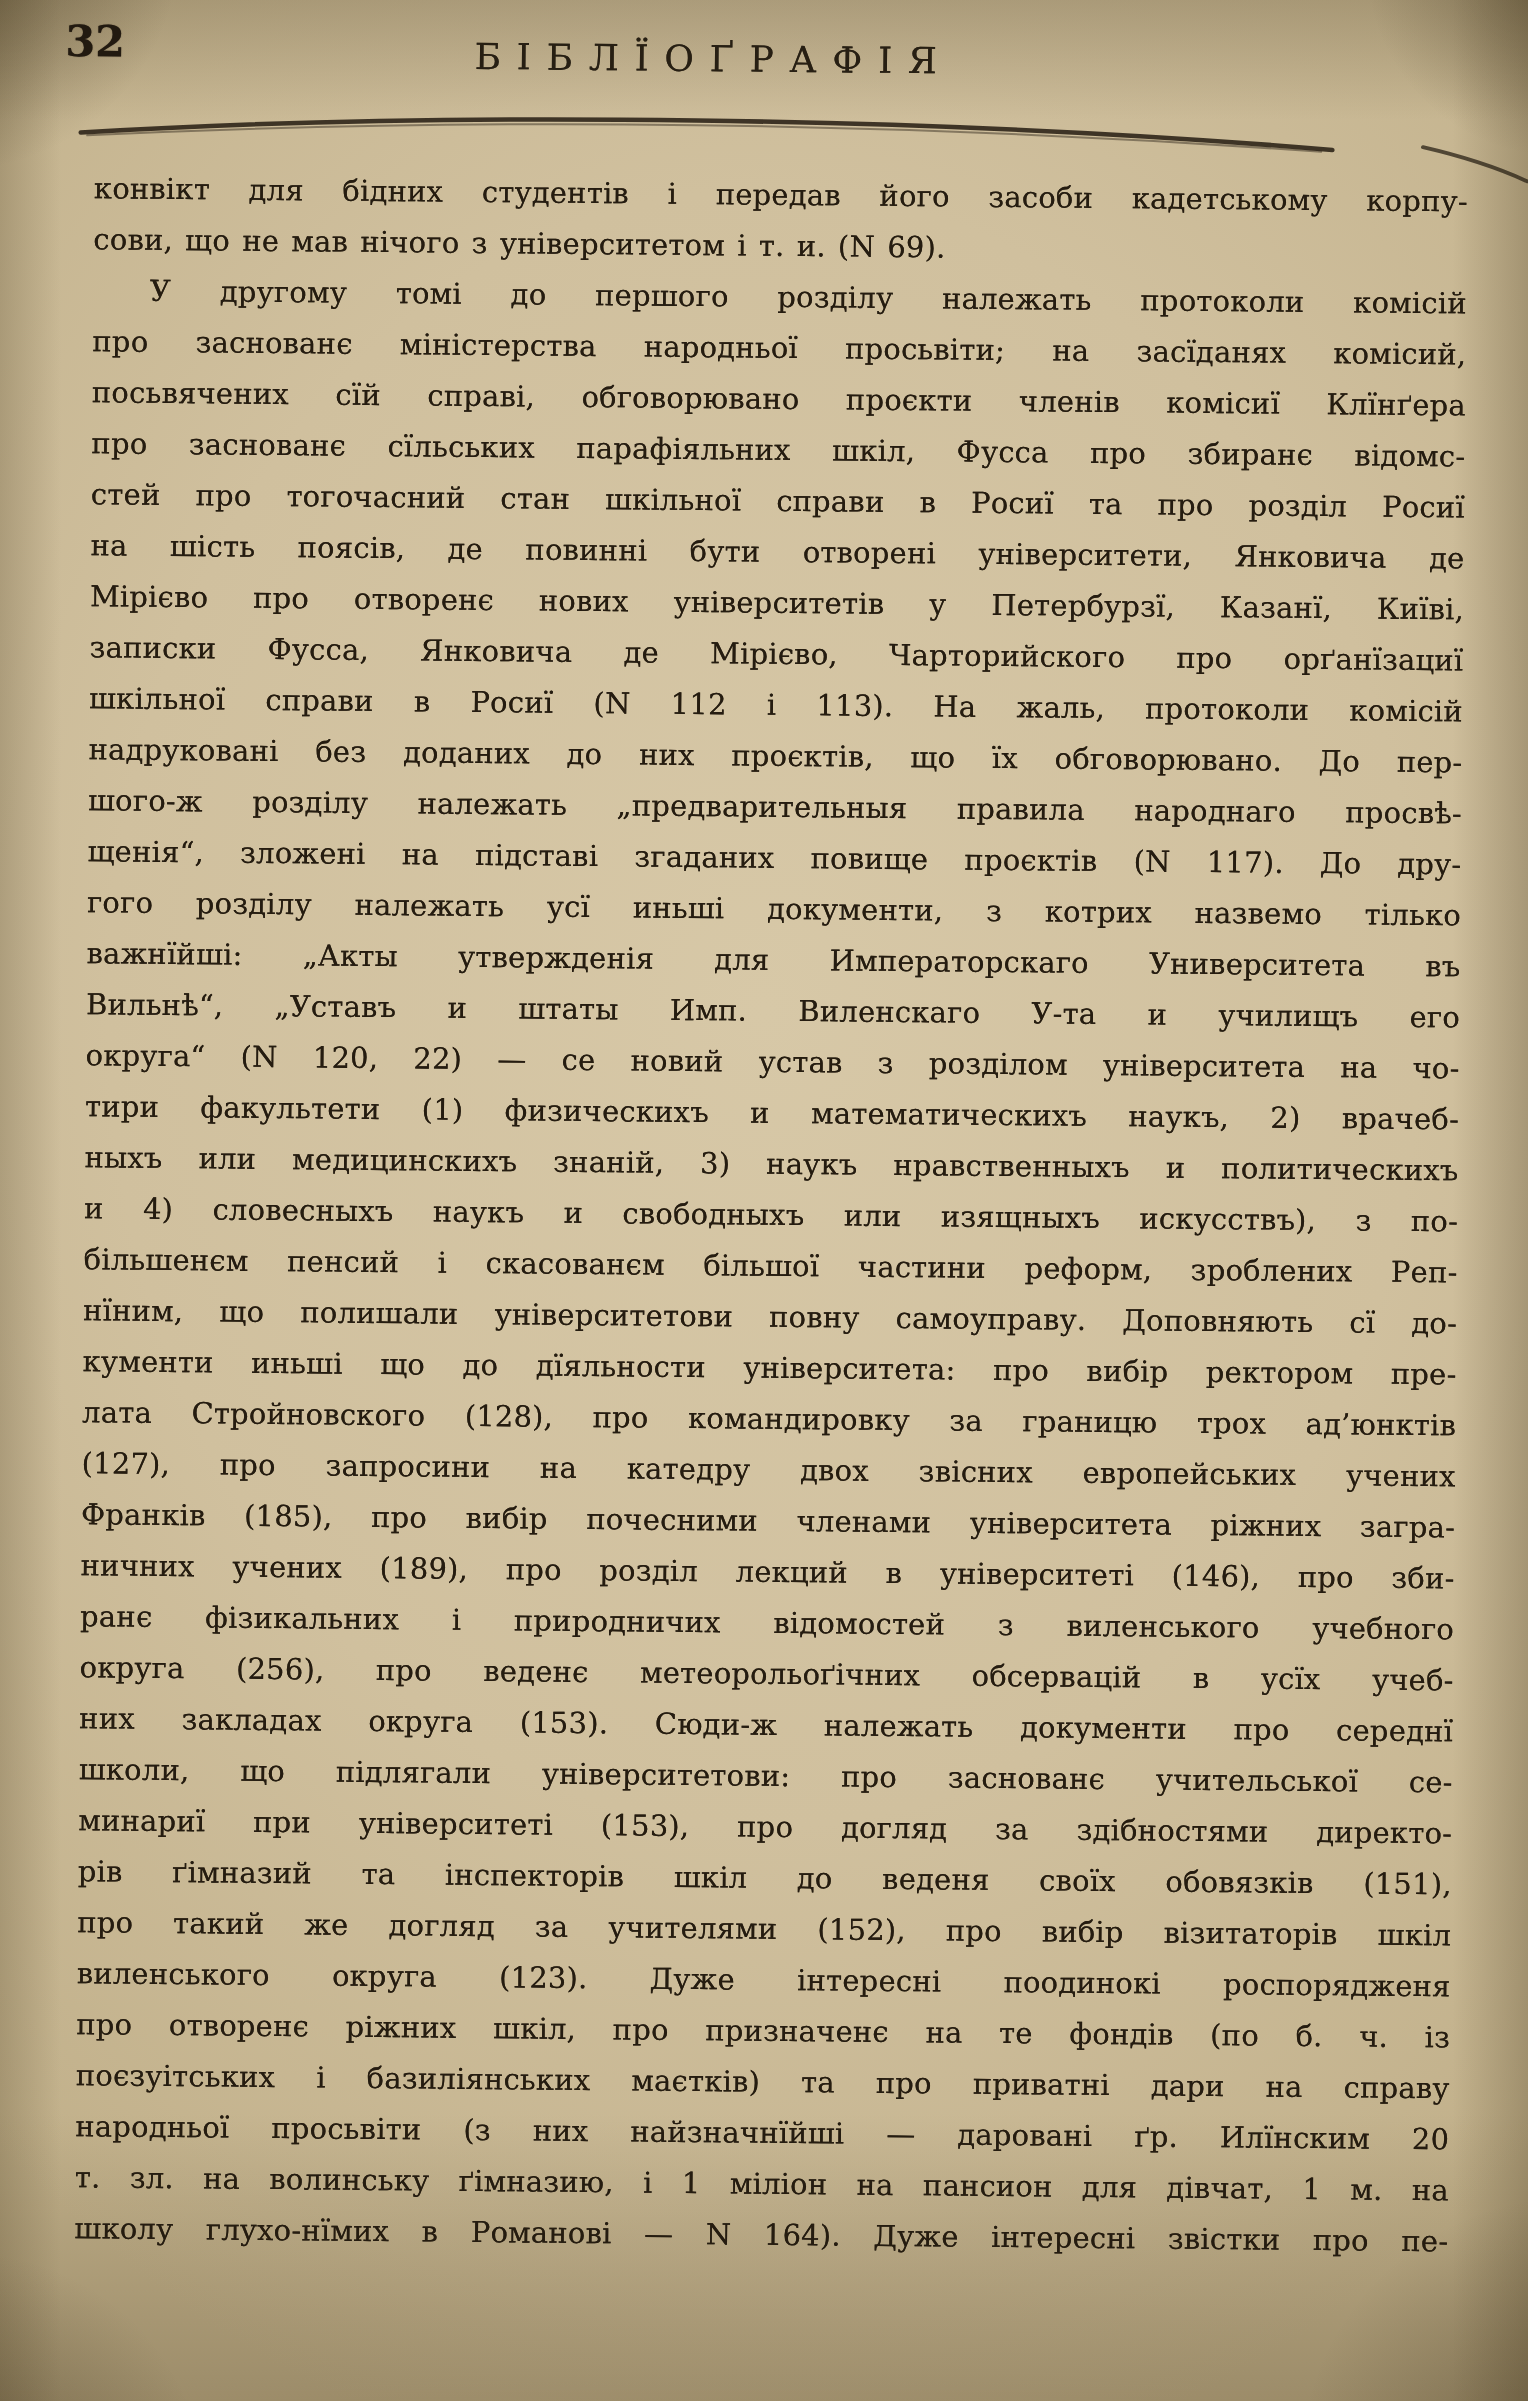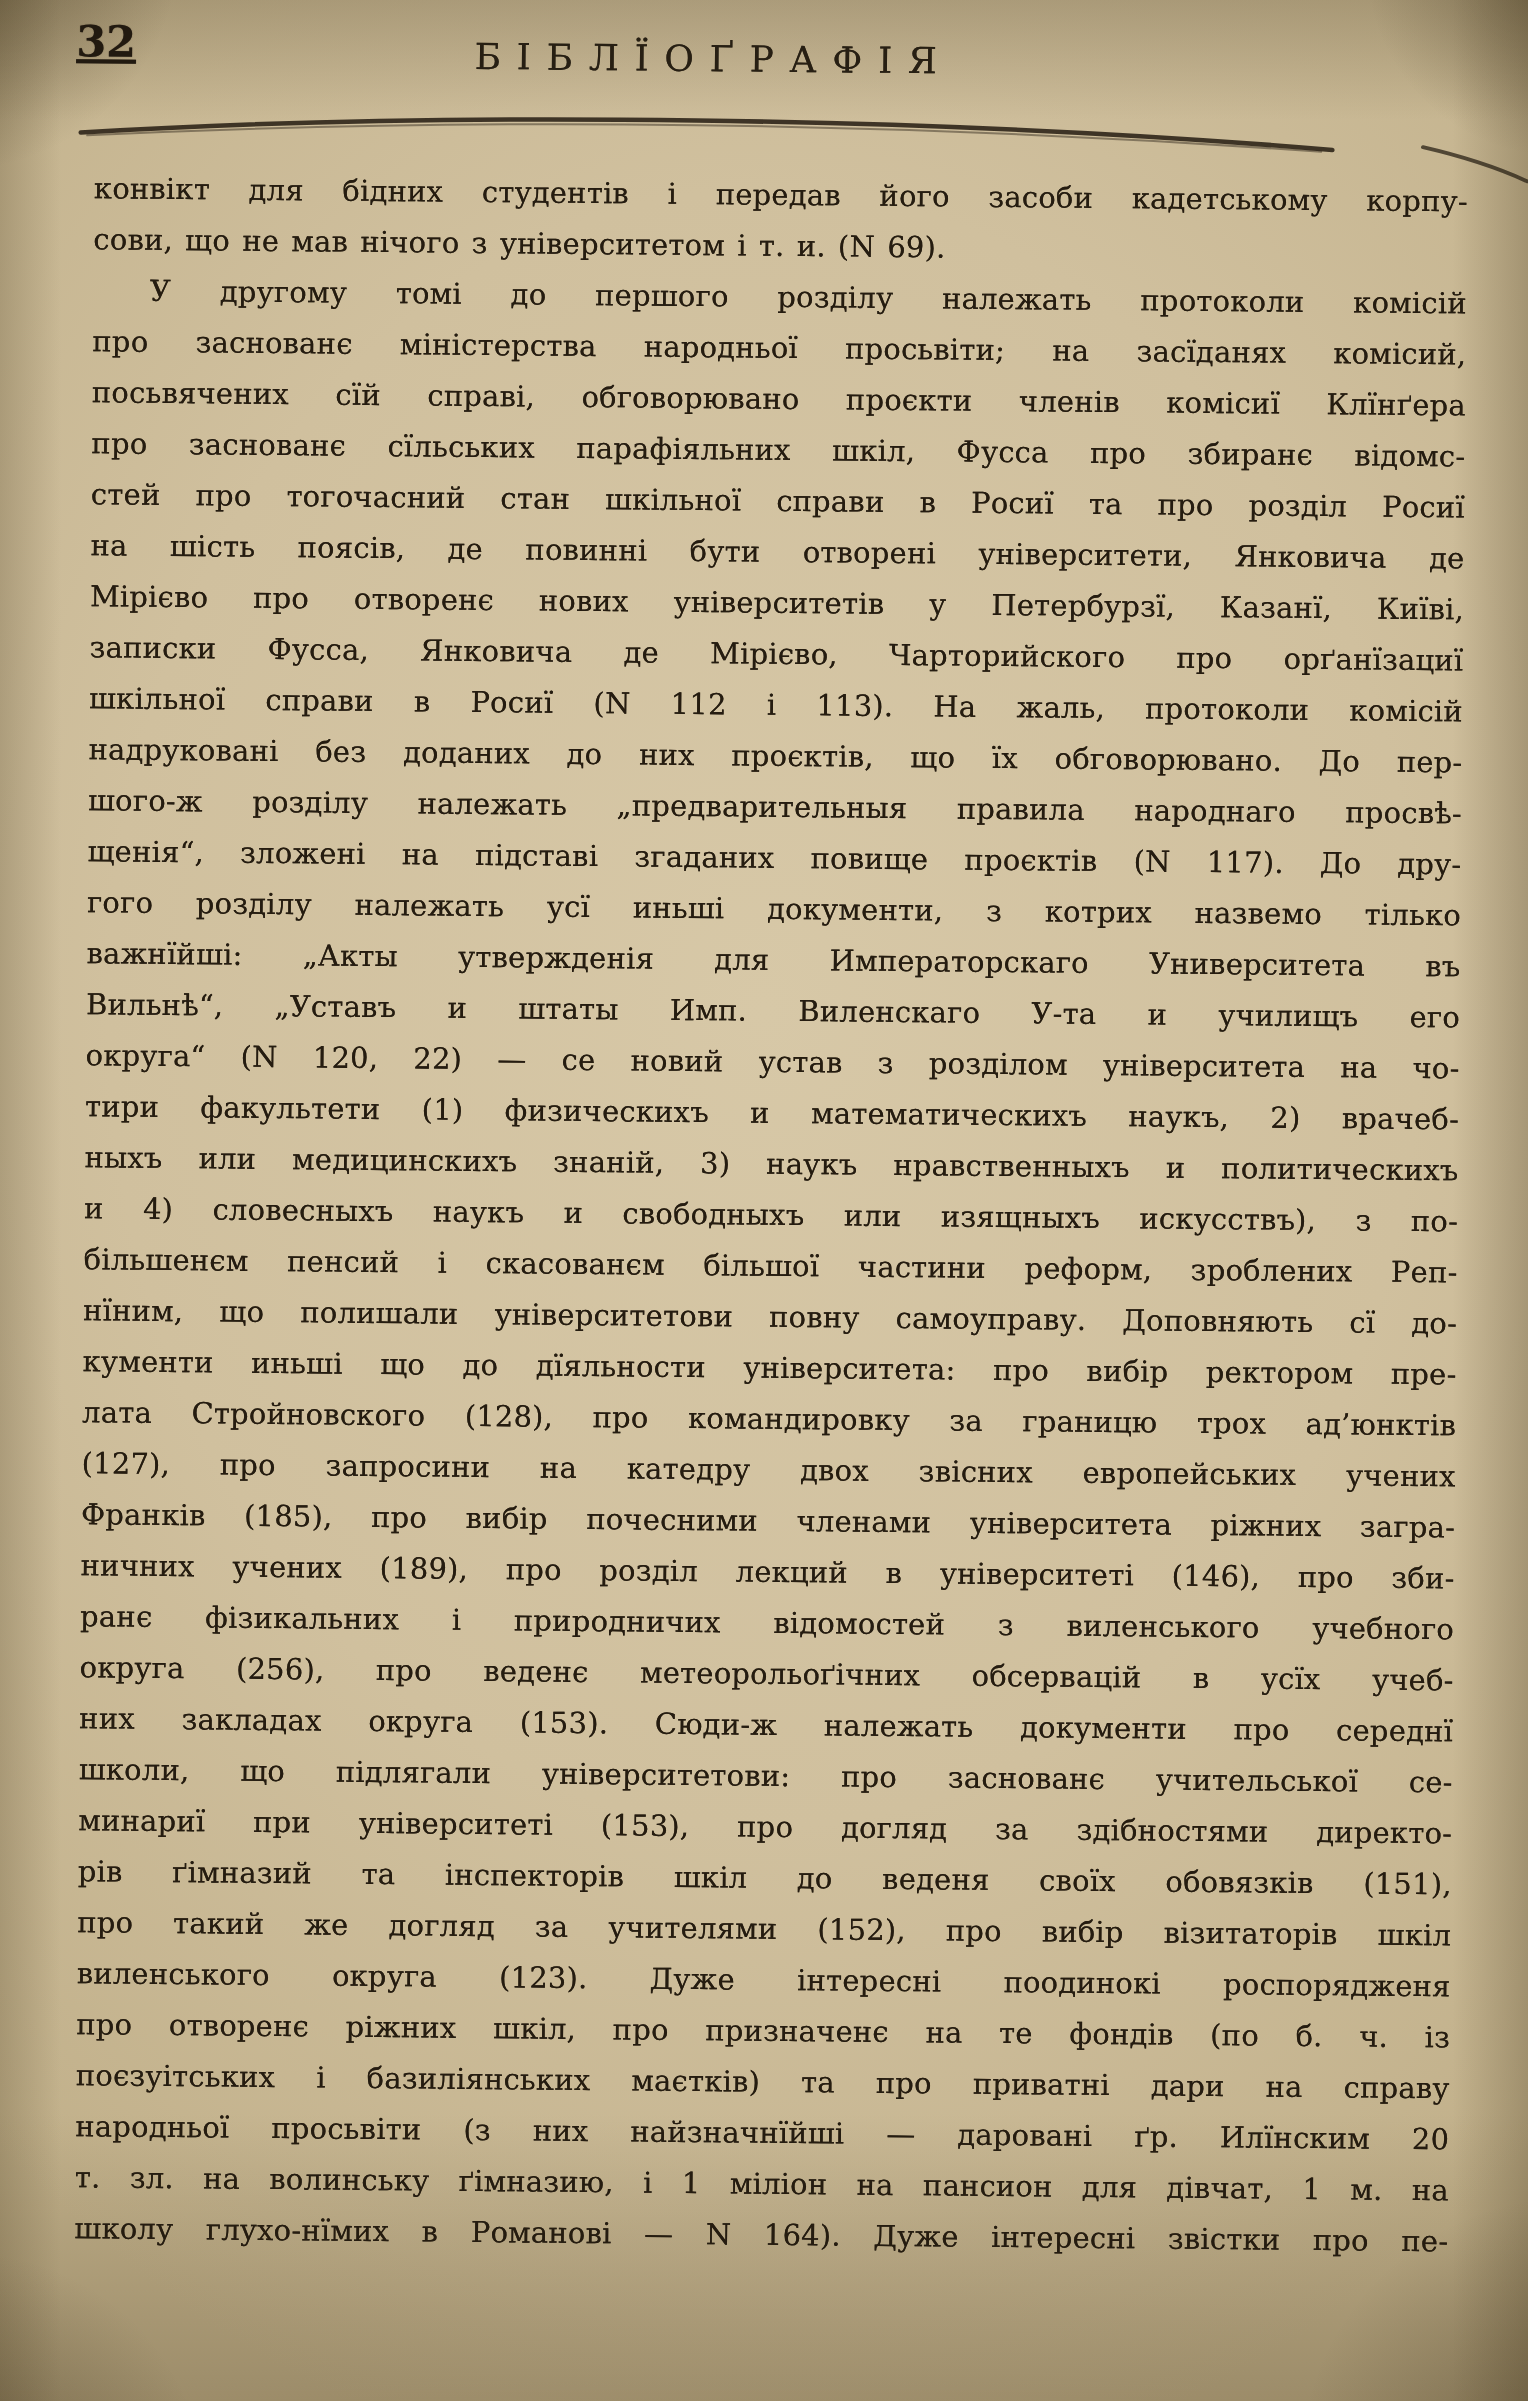--- a/index.html
+++ b/index.html
@@ -14,24 +14,23 @@
       radial-gradient(circle 314px at -46px -55px, rgba(56,45,24,.50), rgba(56,45,24,0) 72%),
       radial-gradient(circle 277px at 102% -37px, rgba(56,45,24,.42), rgba(56,45,24,0) 70%),
       radial-gradient(circle 397px at 103% 103%, rgba(56,45,24,.38), rgba(56,45,24,0) 70%),
       radial-gradient(circle 351px at -37px 104%, rgba(56,45,24,.38), rgba(56,45,24,0) 70%),
       linear-gradient(90deg, rgba(78,64,36,.25) 0%, rgba(78,64,36,0) 4%, rgba(78,64,36,0) 95%, rgba(78,64,36,.30) 100%),
       linear-gradient(180deg, rgba(78,64,36,.26) 0%, rgba(78,64,36,0) 5%, rgba(78,64,36,0) 88%, rgba(78,64,36,.32) 100%),
       radial-gradient(ellipse 78% 62% at 50% 42%, #d7c8a7 0%, #d0c09e 55%, #c1b08a 100%);
   }
   .rot{position:absolute;inset:0;transform:rotate(.55deg);transform-origin:166px 74px;}
   .pagenum{
-    position:absolute;left:76px;top:16.6px;
+    position:absolute;left:65px;top:16.6px;
     font-size:43px;font-weight:bold;color:#221a10;
     text-shadow:0 0 0.9px rgba(34,26,16,.7);
-    text-decoration:underline;
   }
   .title{
     position:absolute;left:0;right:102px;top:33px;
     text-align:center;font-size:36px;font-weight:normal;
     letter-spacing:15.7px;color:#271f13;
     text-shadow:0 0 0.6px rgba(39,31,19,.8);
   }
   .rule{position:absolute;left:0;top:91px;width:1529px;height:92px;}
   .body{
     position:absolute;left:95px;top:164px;width:1374px;

